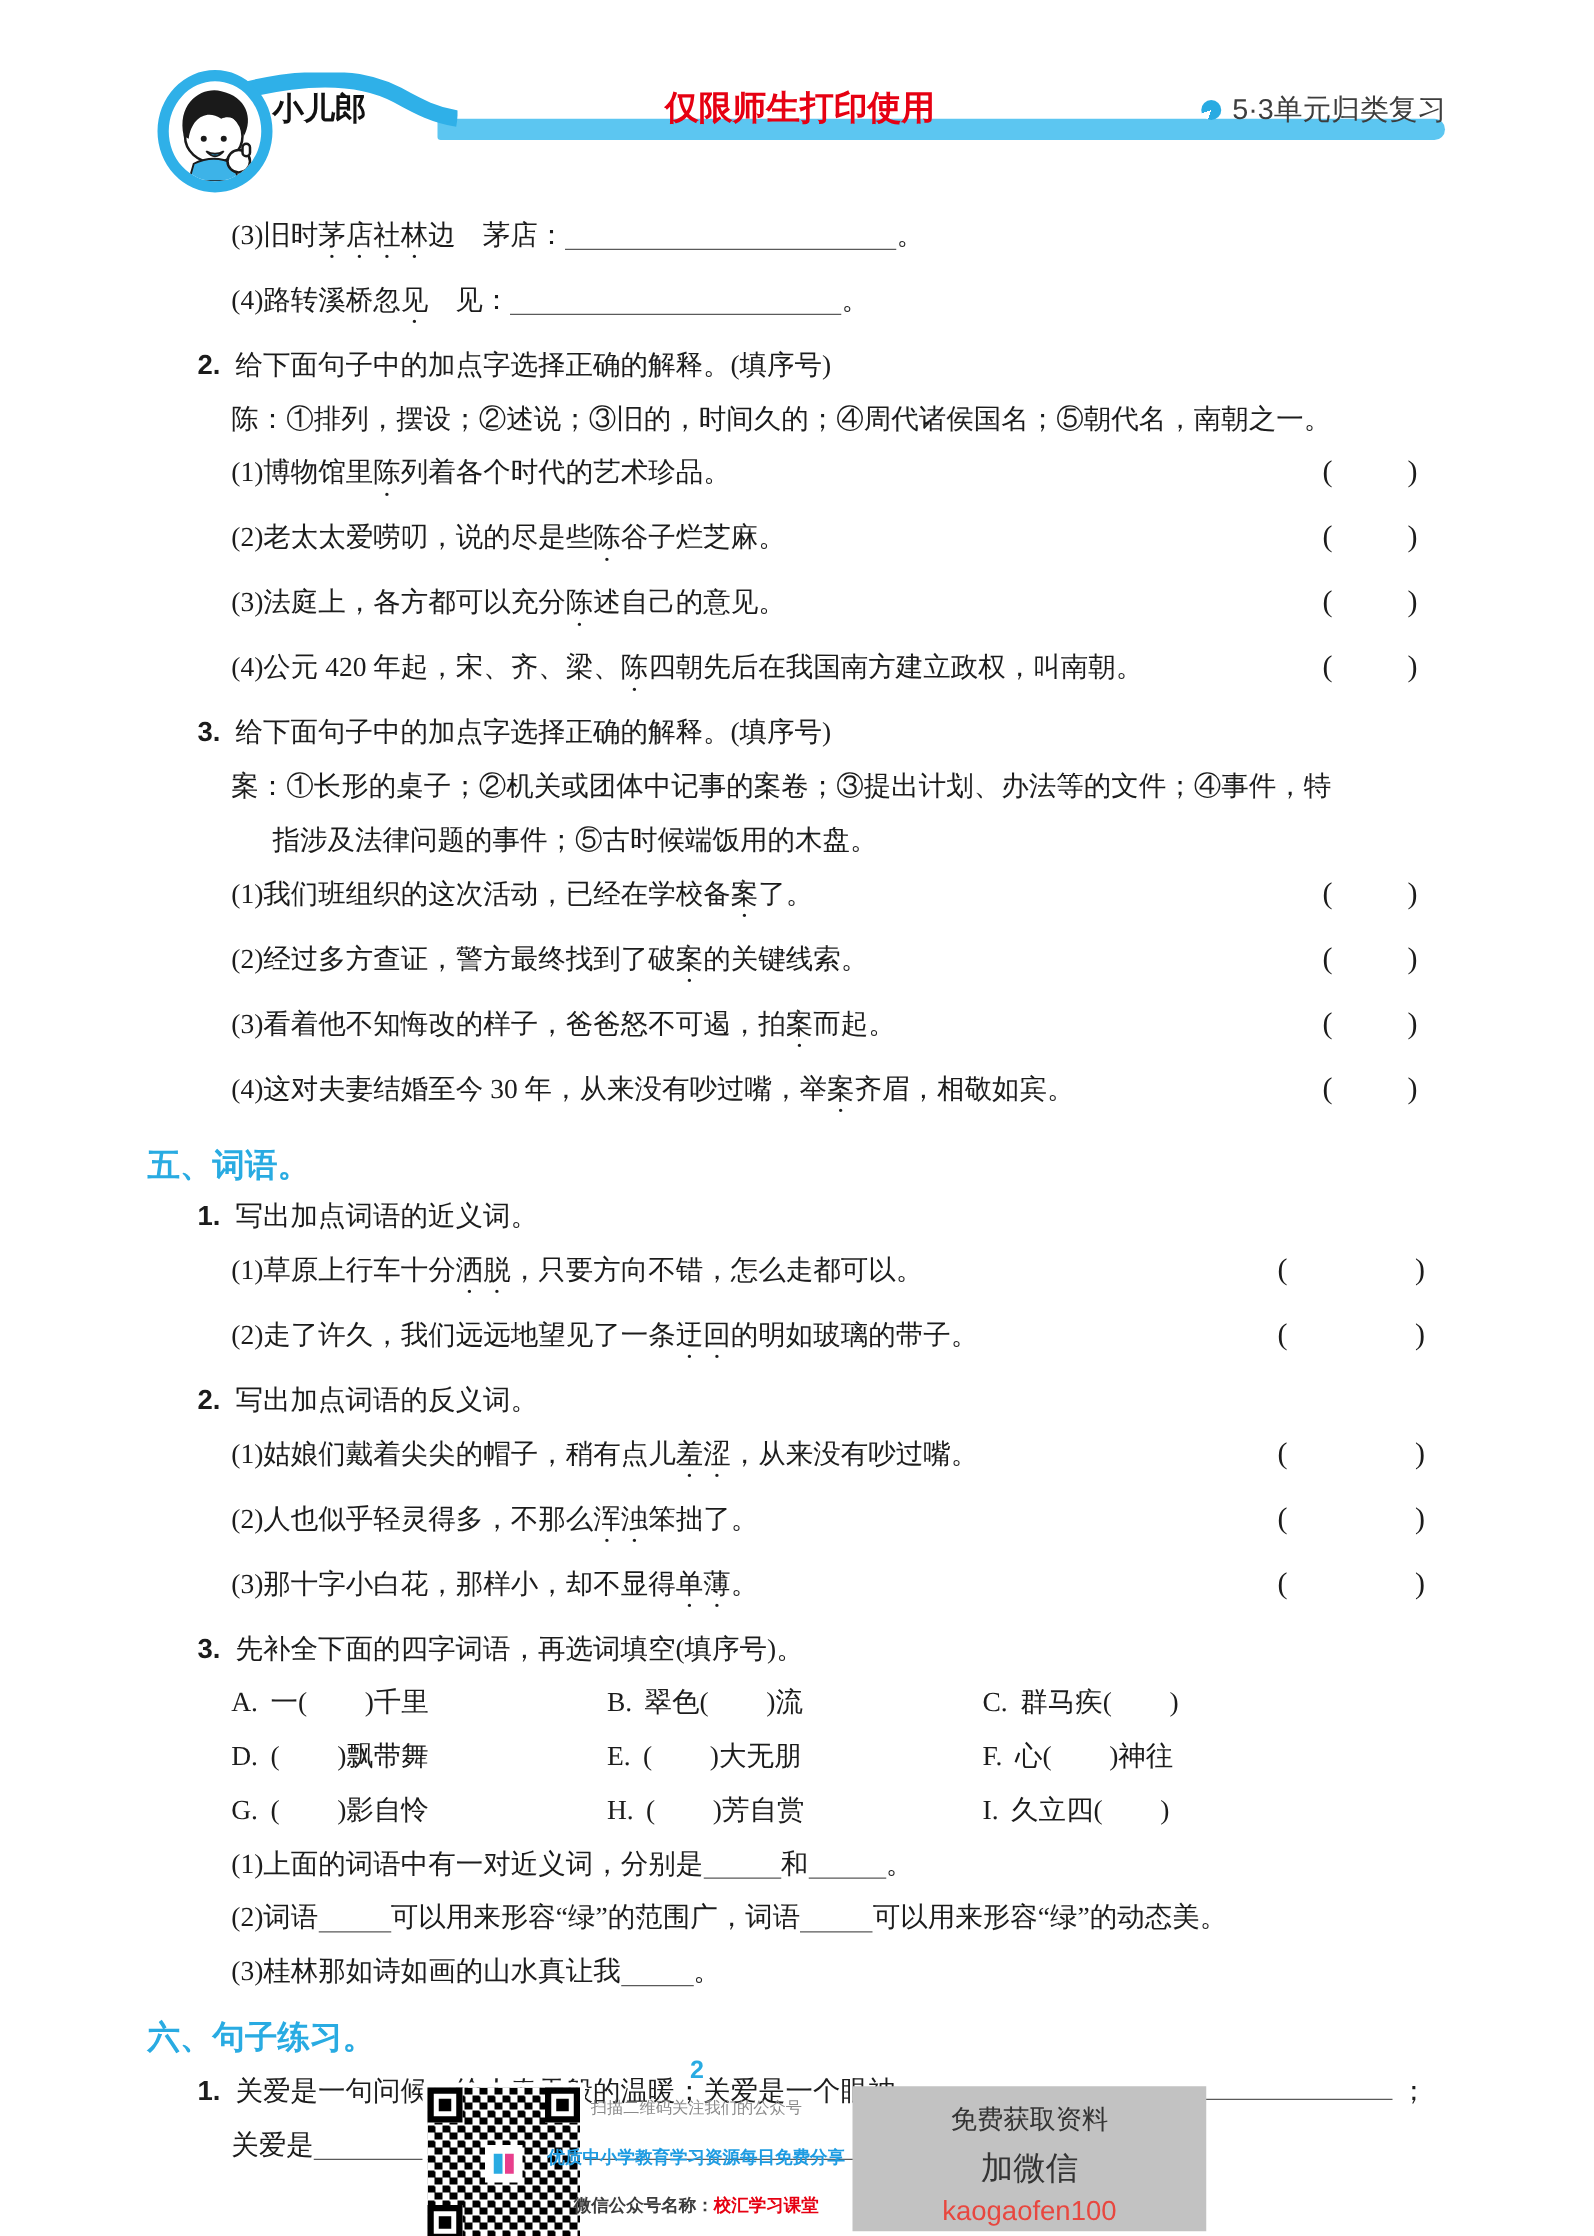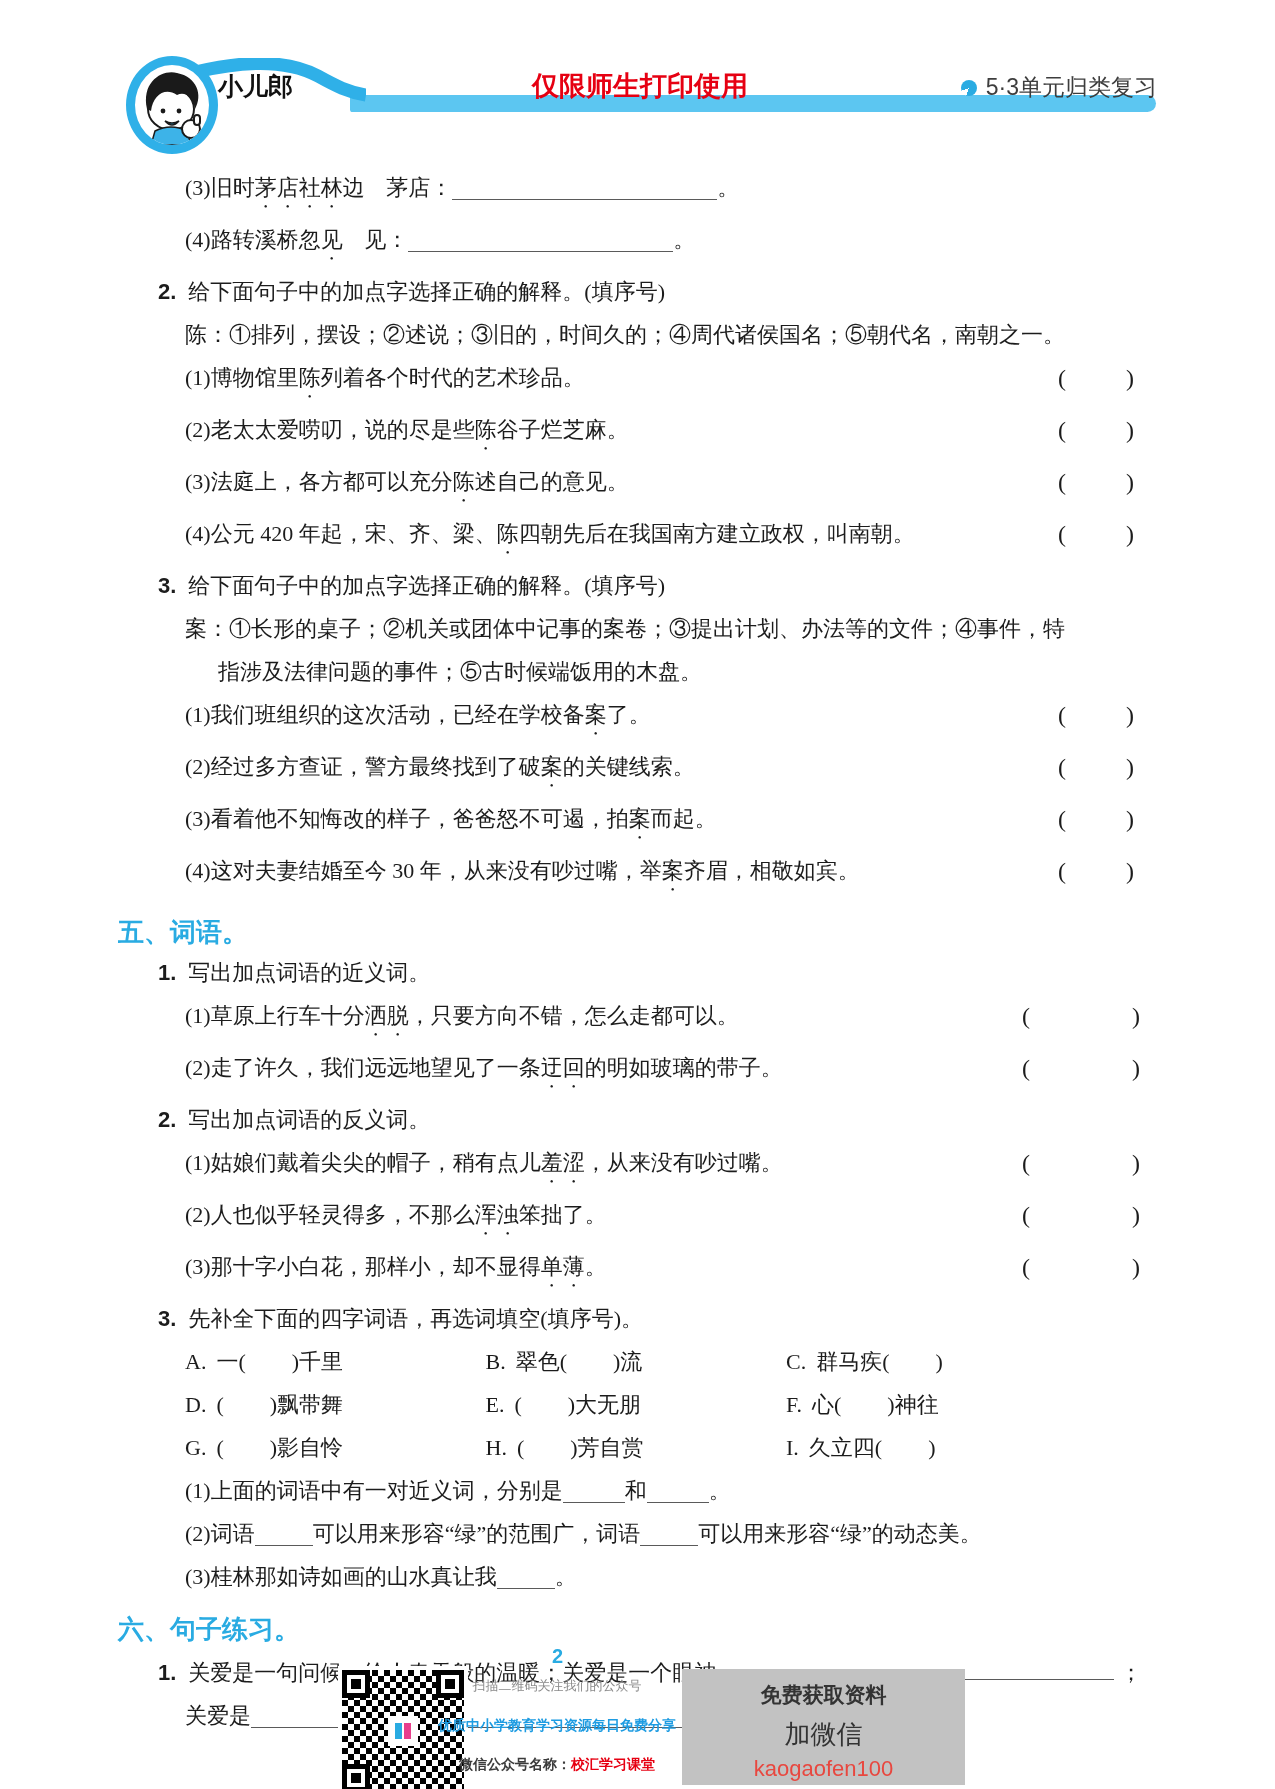--- a/index.html
+++ b/index.html
@@ -58,21 +58,21 @@
            background:#fff;display:flex;align-items:center;justify-content:center;gap:2px;}
   .qr-logo i{display:block;width:7px;height:16px;background:#29abe2;}
   .qr-logo i+i{background:#e83e8c;}
   .f-captions{position:absolute;left:437px;top:0;width:240px;text-align:center;}
   .f-cap1{margin-top:22px;font-size:13px;color:#8a8a8a;}
   .f-cap2{margin-top:22px;font-size:14px;font-weight:bold;color:#1e9ce2;}
   .f-cap3{margin-top:21px;font-size:14px;font-weight:bold;color:#3c3c3c;white-space:nowrap;}
   .f-cap3 .acct{color:#e60012;}
   .side-box{position:absolute;left:682px;top:14px;width:283px;height:116px;background:#c2c2c2;
             text-align:center;color:#333;}
-  .sb1{margin-top:12px;font-size:21px;font-weight:bold;font-family:"Liberation Serif",serif;}
+  .sb1{margin-top:12px;font-size:21px;font-weight:normal;font-family:"Liberation Serif",serif;}
   .sb2{margin-top:8px;font-size:26px;font-family:"Liberation Serif",serif;}
   .sb3{margin-top:4px;font-size:22px;color:#e8473f;}
 </style>
 </head>
 <body>
 
 <div class="page">
 
   <div class="mascot">
     <svg width="74" height="80" viewBox="0 0 74 80">

